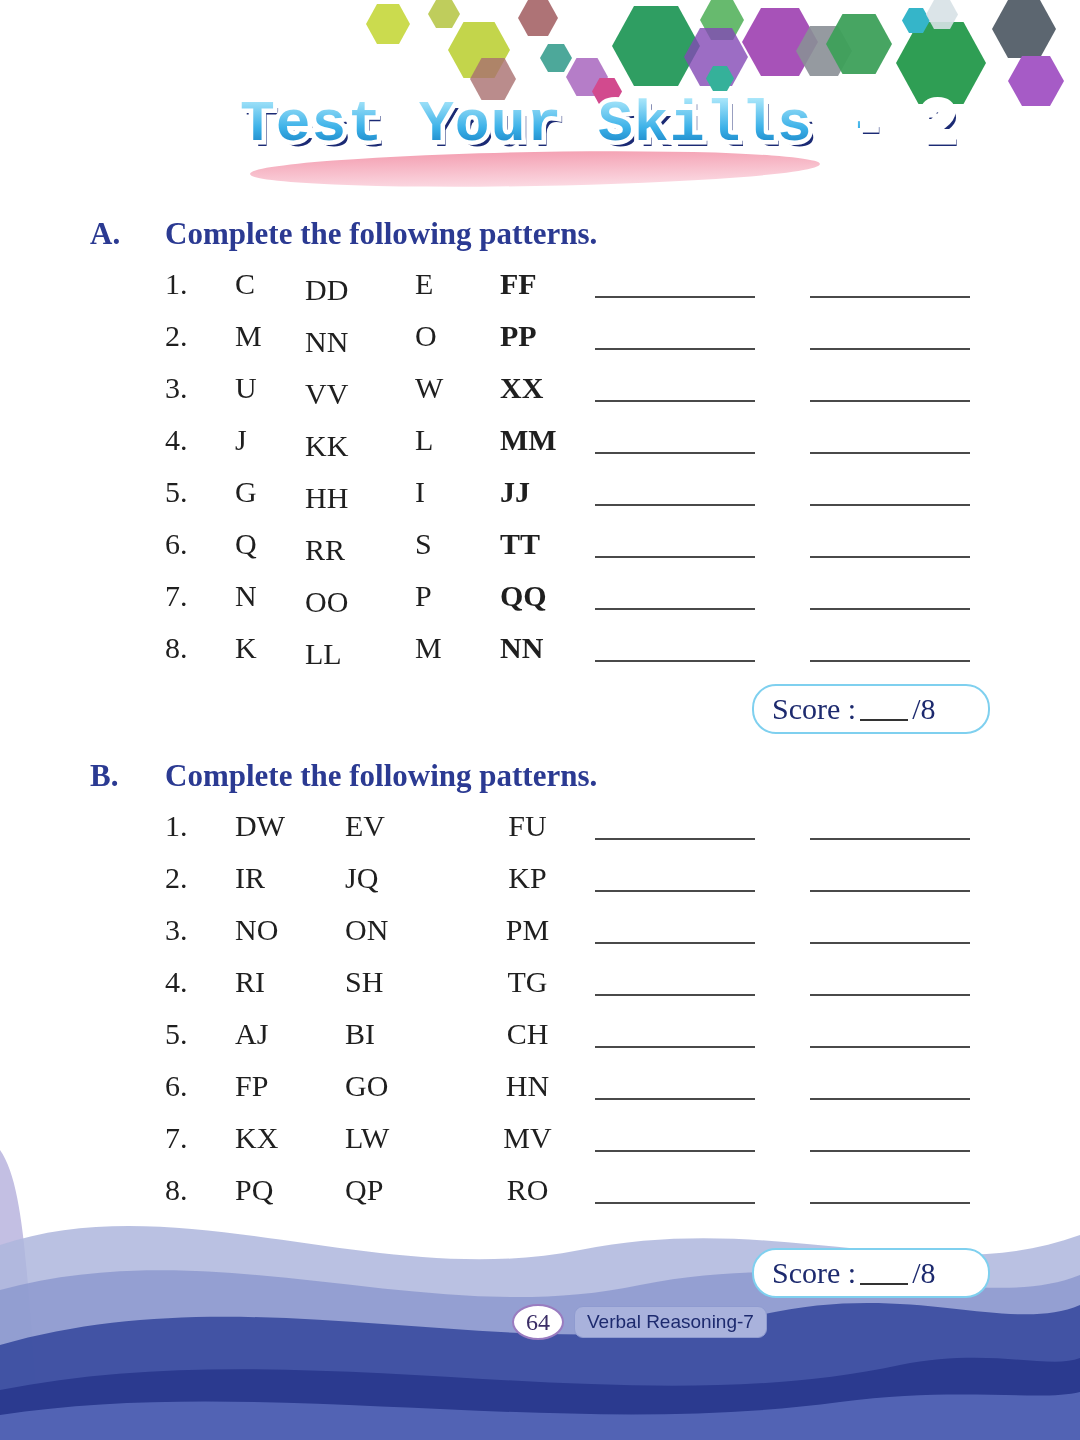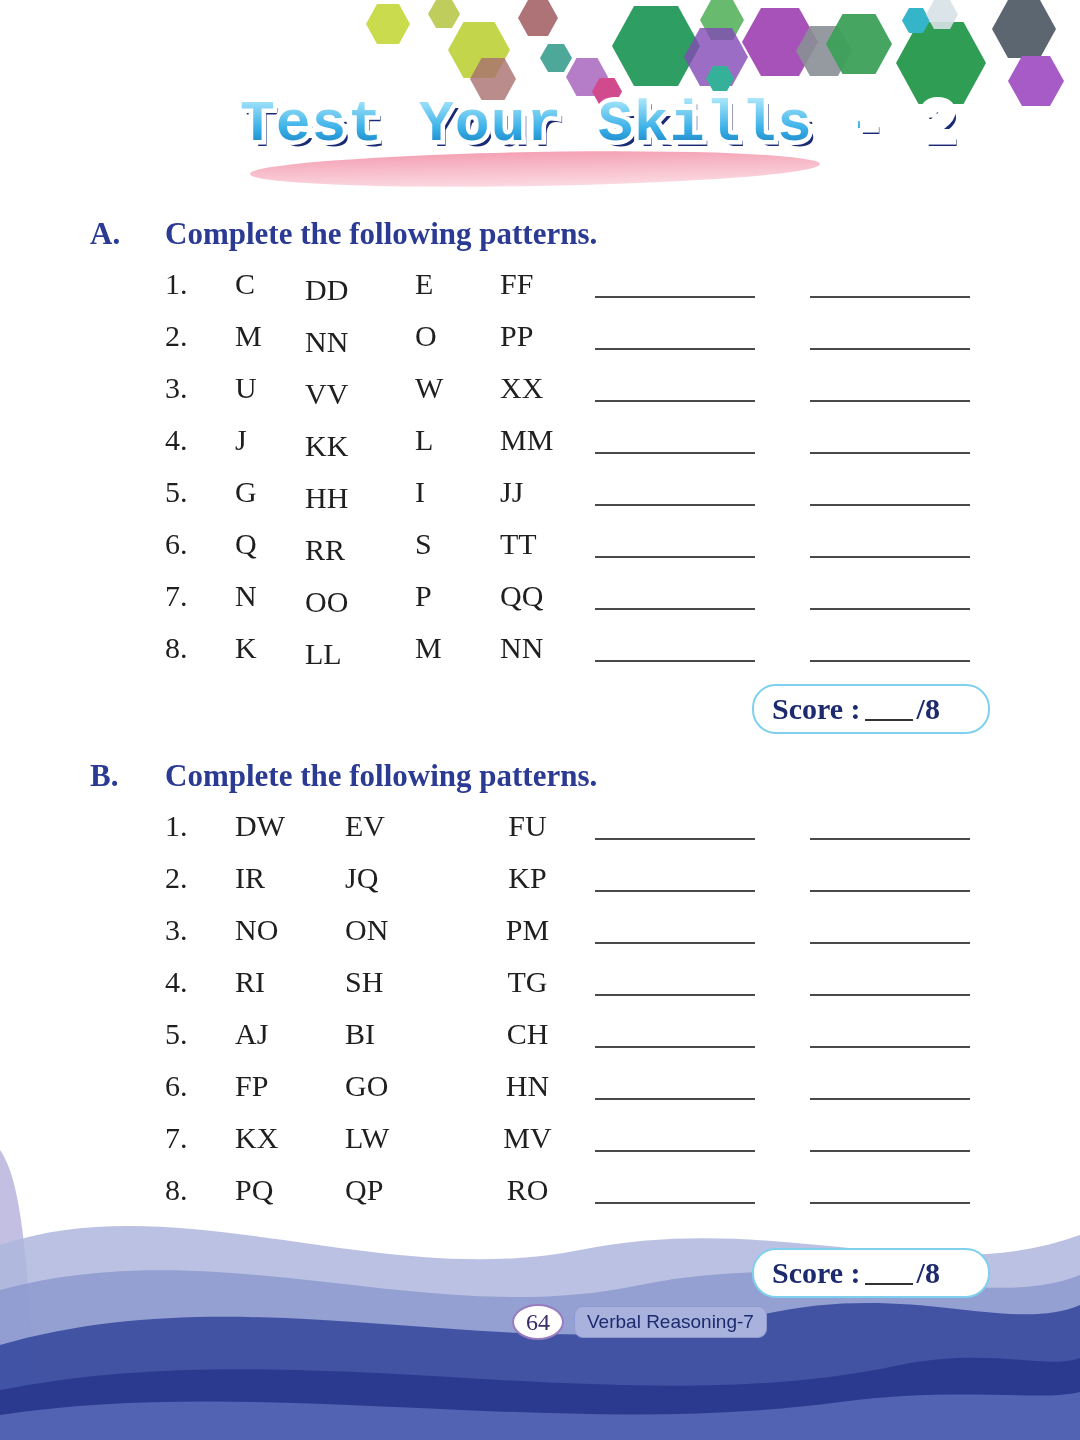--- a/index.html
+++ b/index.html
@@ -39,34 +39,34 @@
     -webkit-text-fill-color:transparent;
   }
 
   
   .content { position:relative; z-index:2; }
   .sec-head { display:flex; margin-top:24px; font-size:31px; font-weight:bold; color:#2b3a92; }
   .sec-head .sec-label { width:75px; margin-left:90px; }
   .rows { margin-top:6px; }
   .prow { display:flex; align-items:center; height:52px; font-size:30px; color:#1f1f1f; padding-left:165px; }
   .prow .num { width:70px; }
-  .secA .t1 { width:70px; }  .secA .t2 { width:110px;margin-top:12px; } .secA .t3 { width:85px; }  .secA .t4 { width:95px; }
+  .secA .t1 { width:70px; }  .secA .t2 { width:110px;margin-top:12px; } .secA .t3 { width:85px; }  .secA .t4 { width:95px;font-weight:bold; }
   .secB .t1 { width:110px; } .secB .t2 { width:115px; } .secB .t3 { width:135px;text-align:center; }
   .blank {
     display:inline-block; width:160px; height:30px;
     border-bottom:2px solid #4a4a4a; align-self:flex-end; margin-bottom:12px;
   }
   .blank + .blank { margin-left:55px; }
 
   
   .score-box {
     display:flex; align-items:center; width:238px; height:50px;
     margin:10px 90px 0 auto; padding:0 18px;
     background:#ffffff; border:2px solid #7fd0ef; border-radius:24px;
-    font-size:30px; font-weight:bold; color:#1d2a6e;
+    font-size:30px; font-weight:normal; color:#1d2a6e;
   }
   .score-blank { display:inline-block; width:48px; border-bottom:2px solid #333; height:24px; margin:0 4px; }
   .score-b { margin-top:32px; }
 
   
   .footer { position:absolute; left:512px; bottom:100px; z-index:4; display:flex; align-items:center; gap:10px; }
   .page-oval {
     width:52px; height:36px; border:2px solid #9a7cc0; border-radius:50%;
     background:#fff; display:flex; align-items:center; justify-content:center;
     font-size:24px; color:#3a2d66;

